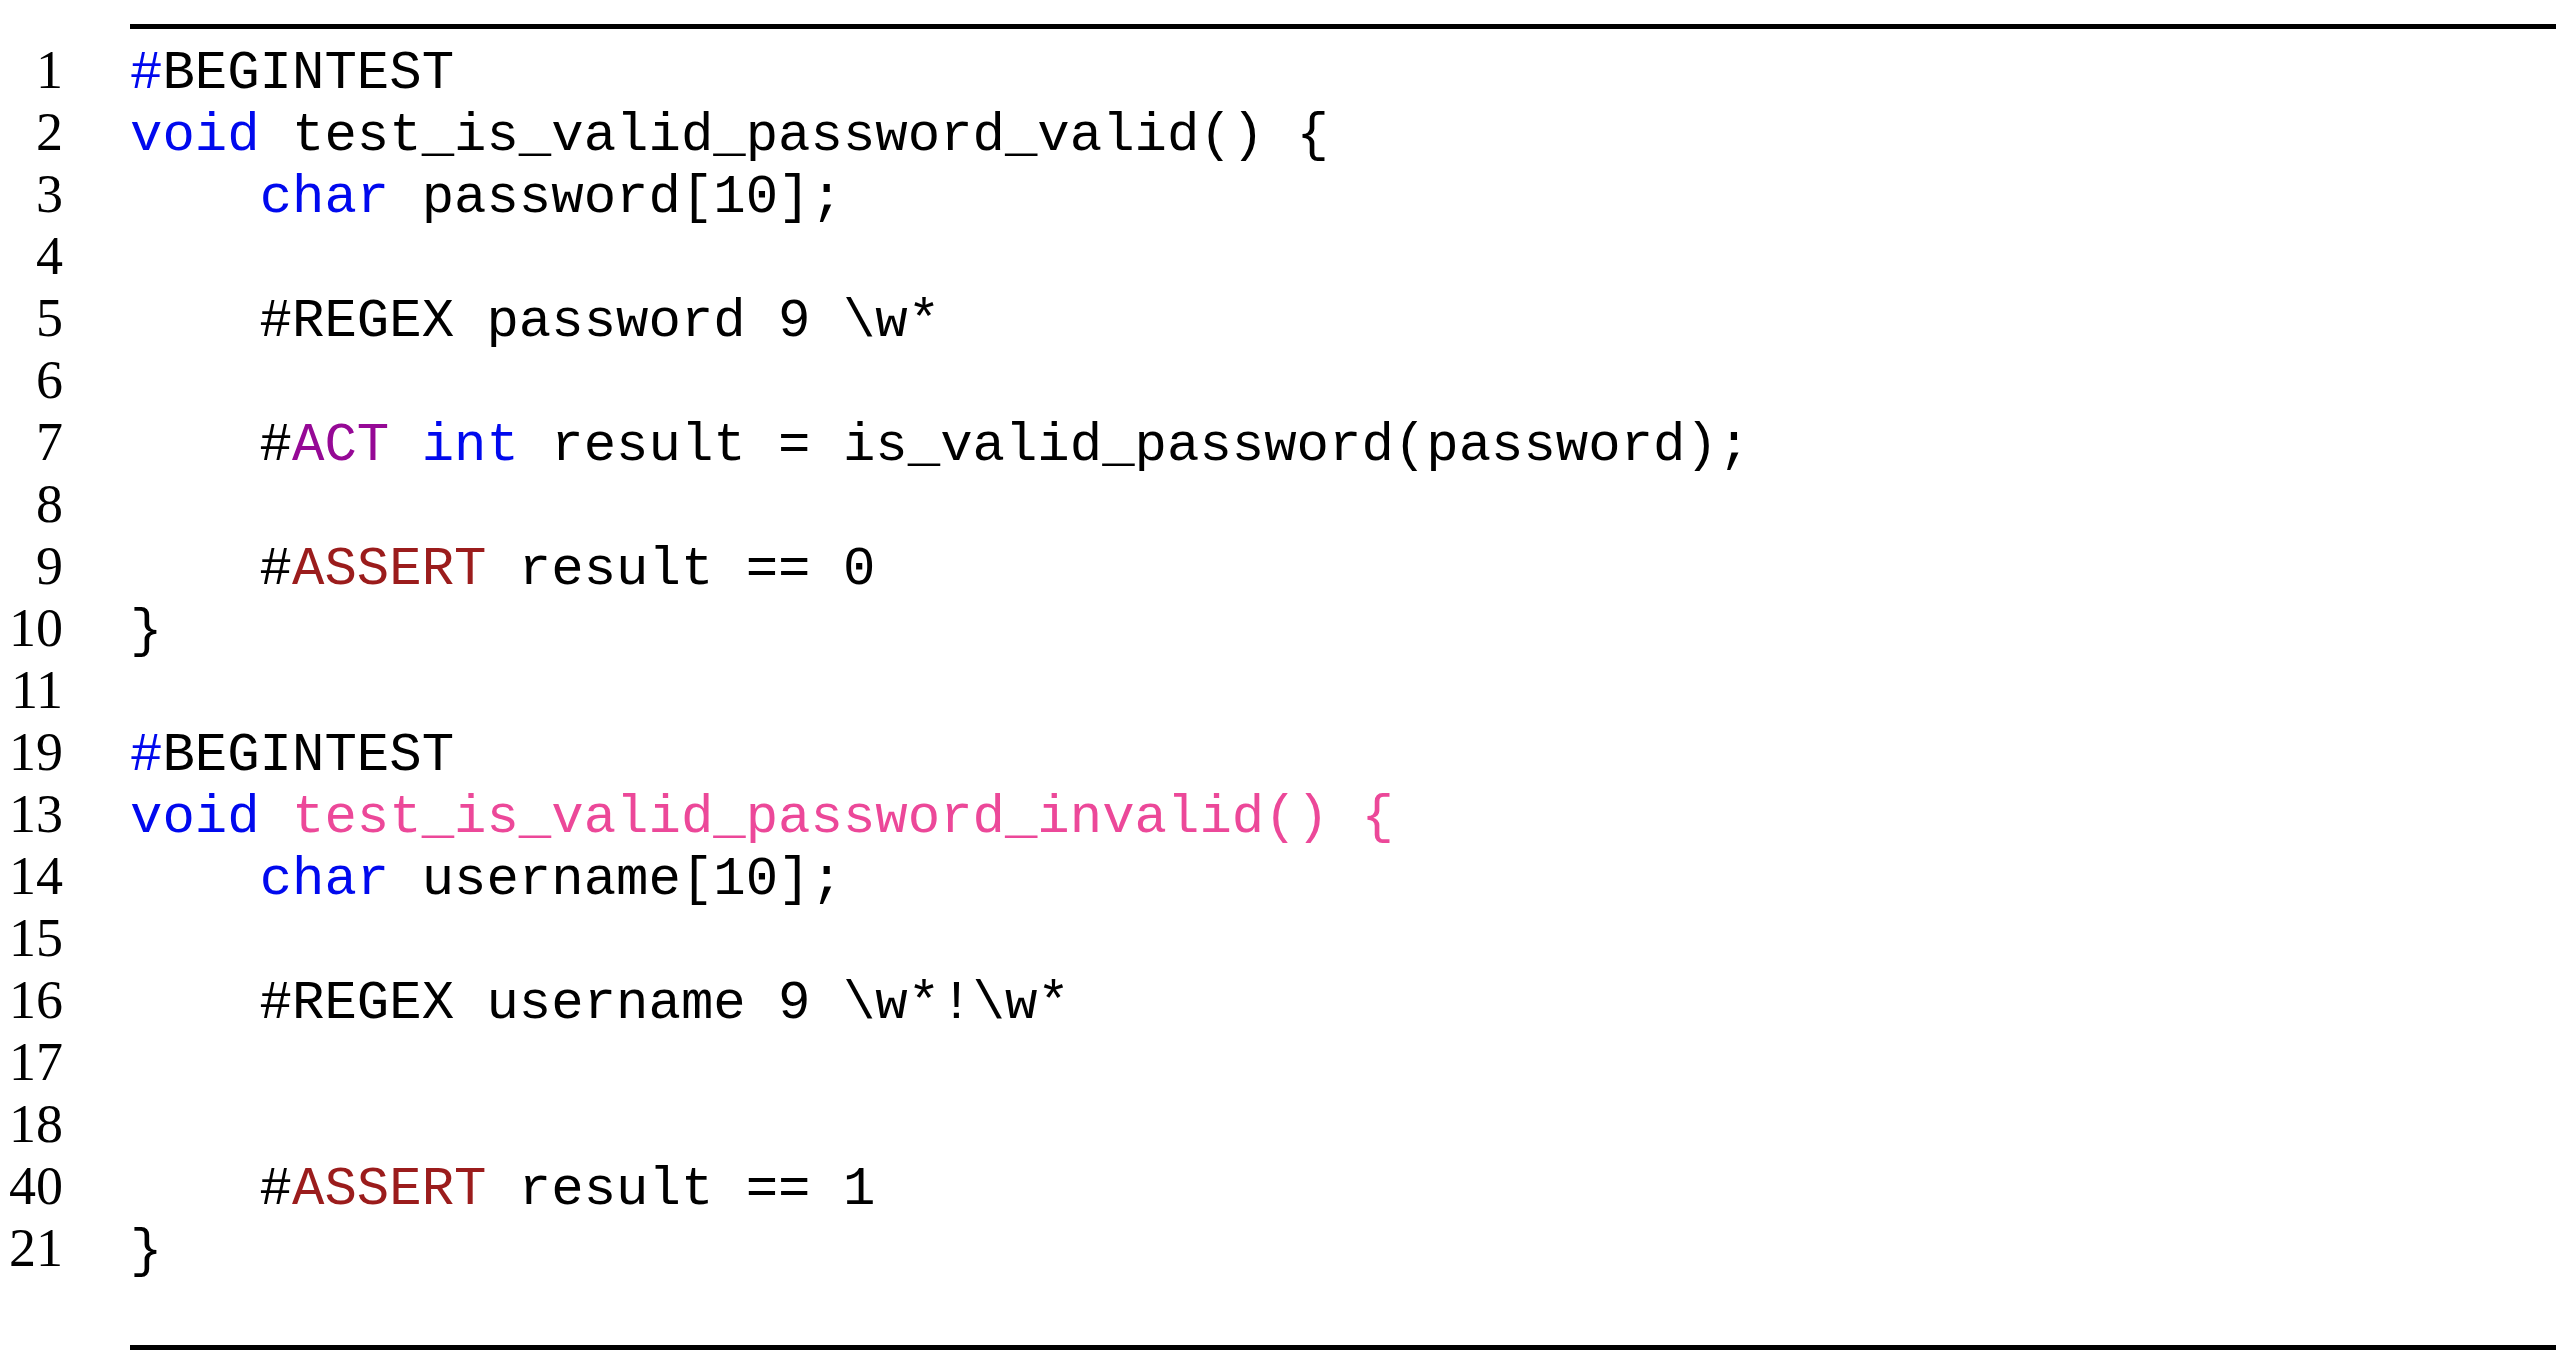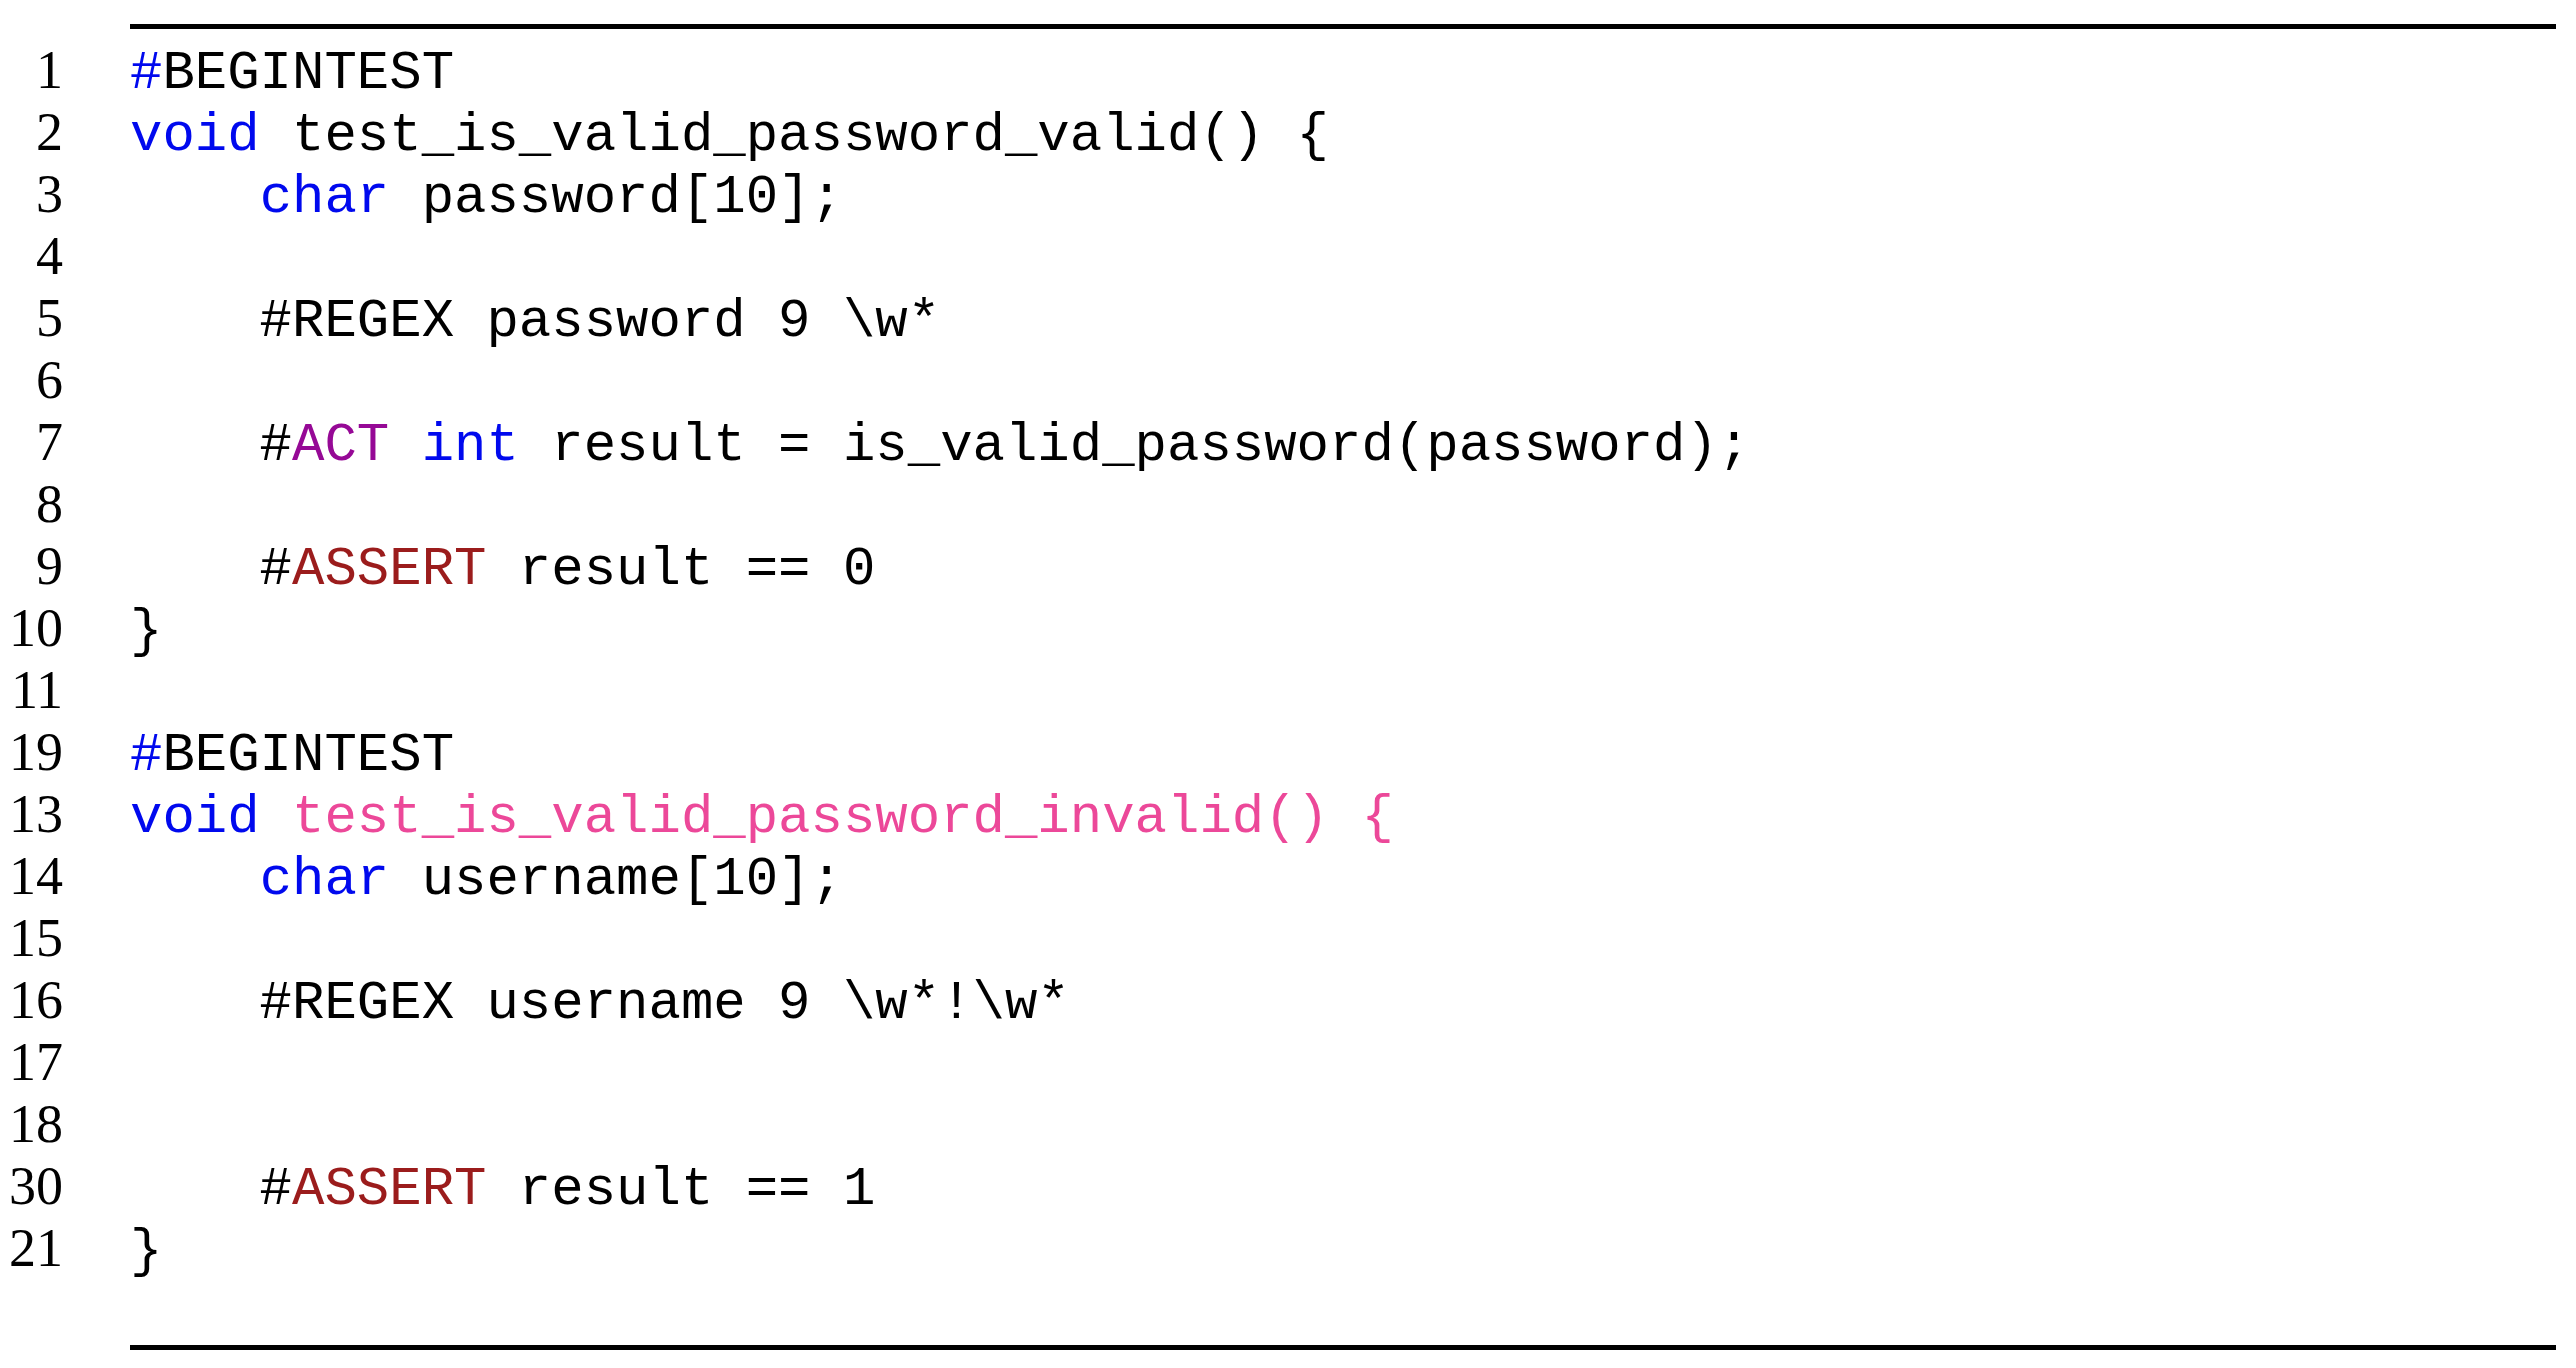--- a/index.html
+++ b/index.html
@@ -148,21 +148,21 @@
     <div class="line-code"></div>
   </div>
 
 
   <div class="code-line">
     <div class="line-number">18</div>
     <div class="line-code"></div>
   </div>
 
   <div class="code-line">
-    <div class="line-number">30</div>
+    <div class="line-number">40</div>
     <div class="line-code"><span style="color: rgb(0, 0, 0);">    #</span><span style="color: rgb(155, 28, 28);">ASSERT</span><span style="color: rgb(0, 0, 0);"> result == 1</span></div>
   </div>
 
   <div class="code-line">
     <div class="line-number">21</div>
     <div class="line-code"><span style="color: rgb(0, 0, 0);">}</span></div>
   </div>
 </div>
 
   <div id="rule-bottom" class="rule"></div>

